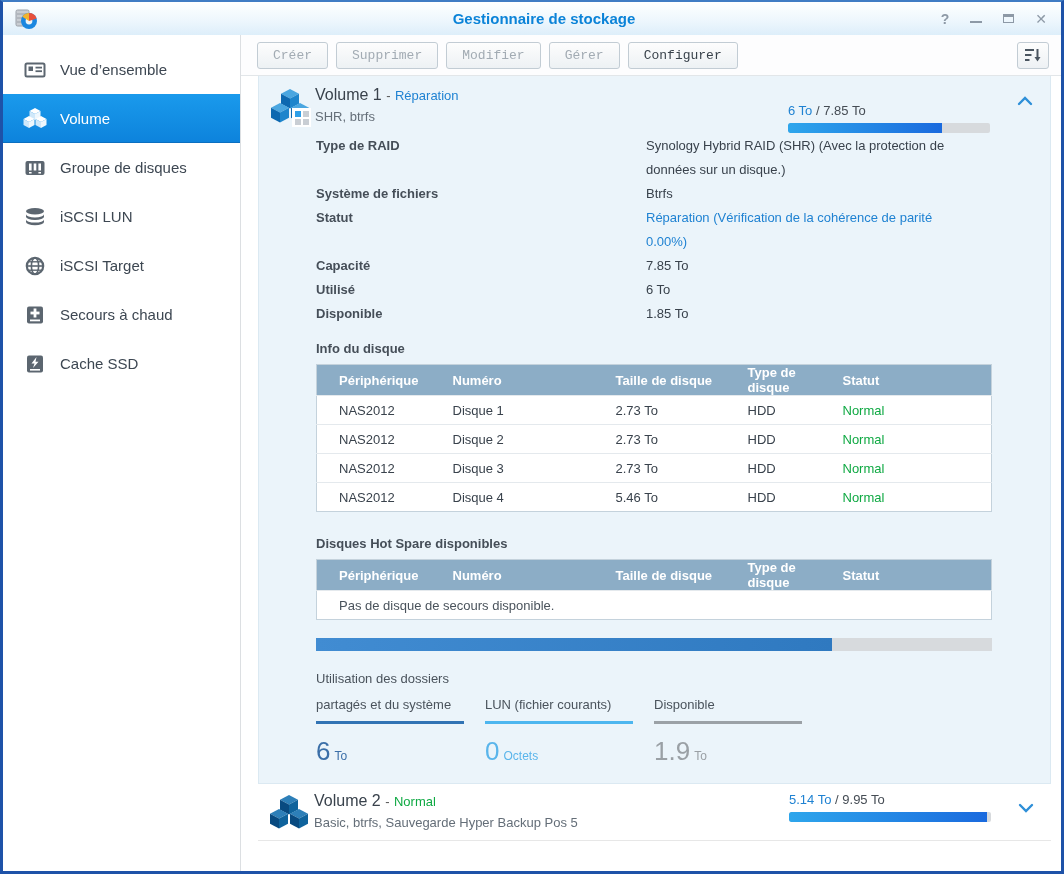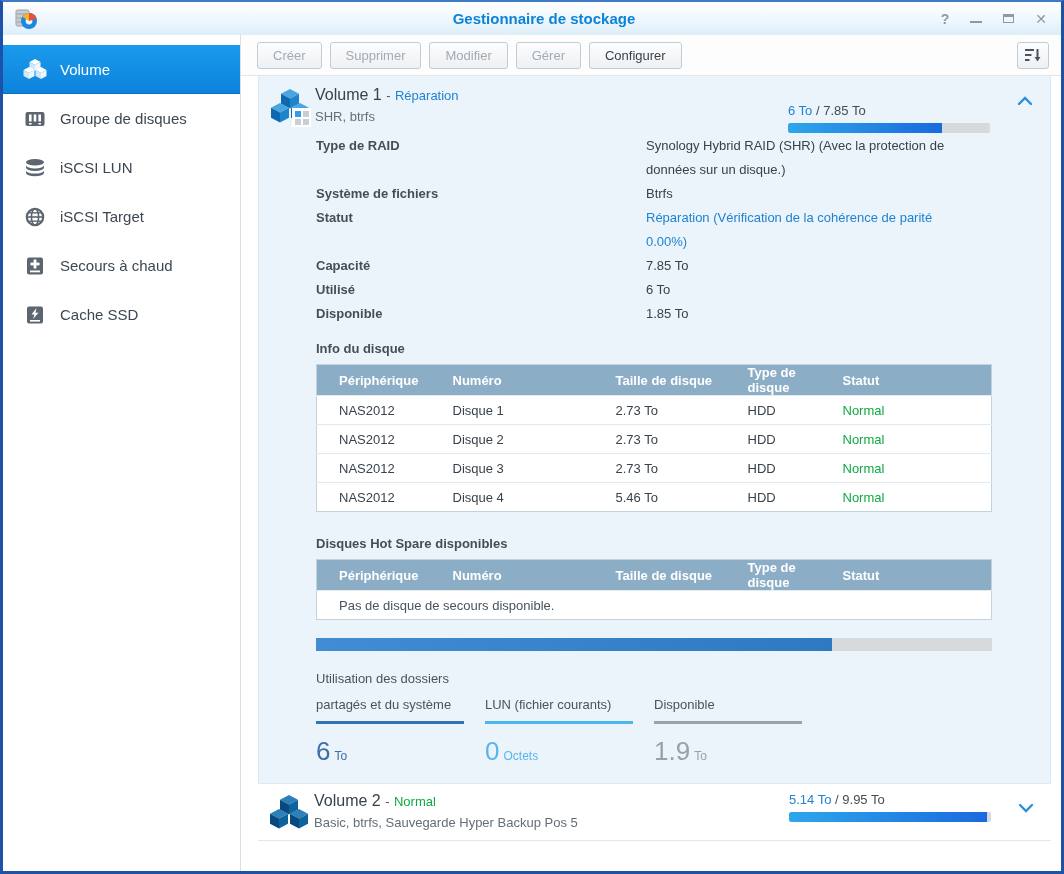--- a/index.html
+++ b/index.html
@@ -29,21 +29,21 @@
   .side-item { height:49px; display:flex; align-items:center; padding-left:20px; cursor:pointer; }
   .side-item .sicon { width:24px; height:24px; margin-right:13px; display:flex; align-items:center; justify-content:center; }
   .side-item .slabel { font-size:15px; color:#3d4752; }
   .side-item.selected { background:linear-gradient(180deg,#1a9aec,#0d83dc); border-bottom:1px solid #0b6fc0; }
   .side-item.selected .slabel { color:#fff; }
   .sicon svg { display:block; }
   
   .content { flex:1; display:flex; flex-direction:column; min-width:0; background:#fff; }
   .toolbar {
     height:41px; flex:0 0 41px; display:flex; align-items:center; gap:8px;
-    padding:0 12px 0 16px; border-bottom:1px solid #e2e6e9; background:#fdfdfe;
+    padding:0 12px 0 16px; border-bottom:1px solid #e2e6e9; background:#fdfdfe;font-family:Liberation Mono, monospace;
   }
   .tbtn {
     height:27px; padding:0 15px; font-size:13px; border:1px solid #c2ccd4; border-radius:3px;
     background:linear-gradient(180deg,#fdfdfd,#edf1f4); color:#39424b; cursor:pointer;
     font-family:inherit;
   }
   .tbtn.disabled { color:#a2abb3; }
   .tbtn-sort { margin-left:auto; width:32px; padding:0; display:flex; align-items:center; justify-content:center; }
   
   .volumes { flex:1; overflow:hidden; background:#fff; padding:0 10px 0 17px; }
@@ -125,20 +125,31 @@
       <span class="wc wc-min"></span>
       <span class="wc wc-max"></span>
       <span class="wc">✕</span>
     </div>
   </div>
 
   <div class="main">
 
     <div class="sidebar">
 
+      <div class="side-item">
+        <span class="sicon">
+          <svg width="22" height="22" viewBox="0 0 22 22">
+              <rect x="1.5" y="4.5" width="19" height="13" rx="1.5" fill="none" stroke="#5c6670" stroke-width="2"></rect>
+              <rect x="4.5" y="7.5" width="4.5" height="4.5" fill="#5c6670"></rect>
+              <line x1="11.5" y1="8.6" x2="18" y2="8.6" stroke="#5c6670" stroke-width="1.8"></line>
+              <line x1="11.5" y1="12.2" x2="18" y2="12.2" stroke="#5c6670" stroke-width="1.8"></line>
+            </svg>
+        </span>
+        <span class="slabel">Vue d’ensemble</span>
+      </div>
 
       <div class="side-item selected">
         <span class="sicon">
           <svg width="24" height="24" viewBox="0 0 24 24">
             <g transform="translate(12,6)">
                 <path d="M0 -4 L5.5 -1 L0 2 L-5.5 -1 Z" fill="#ffffff"></path>
                 <path d="M-5.5 -1 L0 2 L0 8 L-5.5 5 Z" fill="#cfe8fa"></path>
                 <path d="M5.5 -1 L0 2 L0 8 L5.5 5 Z" fill="#eef7fd"></path>
               </g>
             <g transform="translate(6,14)">

